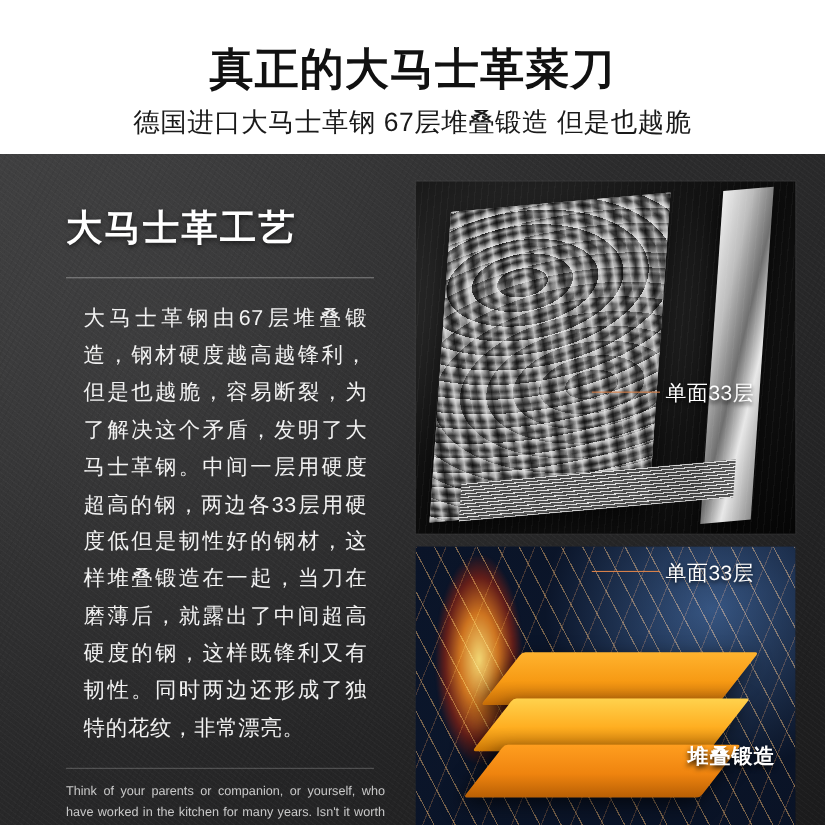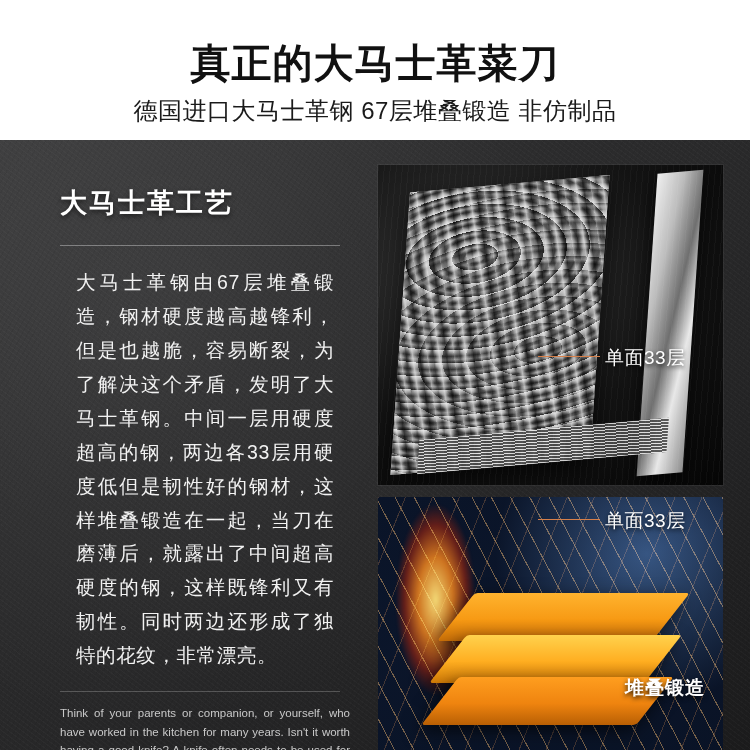--- a/index.html
+++ b/index.html
@@ -74,21 +74,21 @@
 
   
   .left-col {
     position: absolute;
     left: 60px;
     top: 48px;
     width: 290px;
     z-index: 3;
   }
   .section-title {
-    font-size: 27px;
+    font-size: 33px;
     font-weight: bold;
     color: #ffffff;
     letter-spacing: 2px;
     line-height: 1.15;
     margin: 0;
     text-shadow: 0 2px 5px rgba(0,0,0,0.6);
   }
   .title-rule {
     width: 280px;
     height: 1px;
@@ -247,21 +247,21 @@
     z-index: 5;
   }
 </style>
 </head>
 <body>
 
 <div class="page">
 
   <div class="header">
     <div class="header-title">真正的大马士革菜刀</div>
-    <div class="header-sub">德国进口大马士革钢 67层堆叠锻造 非仿制品</div>
+    <div class="header-sub">德国进口大马士革钢 67层堆叠锻造 但是也越脆</div>
   </div>
 
   <div class="body-section">
 
     <div class="left-col">
       <div class="section-title">大马士革工艺</div>
       <div class="title-rule"></div>
       <div class="body-copy">大马士革钢由67层堆叠锻造，钢材硬度越高越锋利，但是也越脆，容易断裂，为了解决这个矛盾，发明了大马士革钢。中间一层用硬度超高的钢，两边各33层用硬度低但是韧性好的钢材，这样堆叠锻造在一起，当刀在磨薄后，就露出了中间超高硬度的钢，这样既锋利又有韧性。同时两边还形成了独特的花纹，非常漂亮。</div>
       <div class="en-rule"></div>
       <div class="en-copy">Think of your parents or companion, or yourself, who have worked in the kitchen for many years. Isn't it worth having a good knife? A knife often needs to be used for many years, and basically every day. A good knife will make the cook feel happy, caring for your family from little things.</div>

